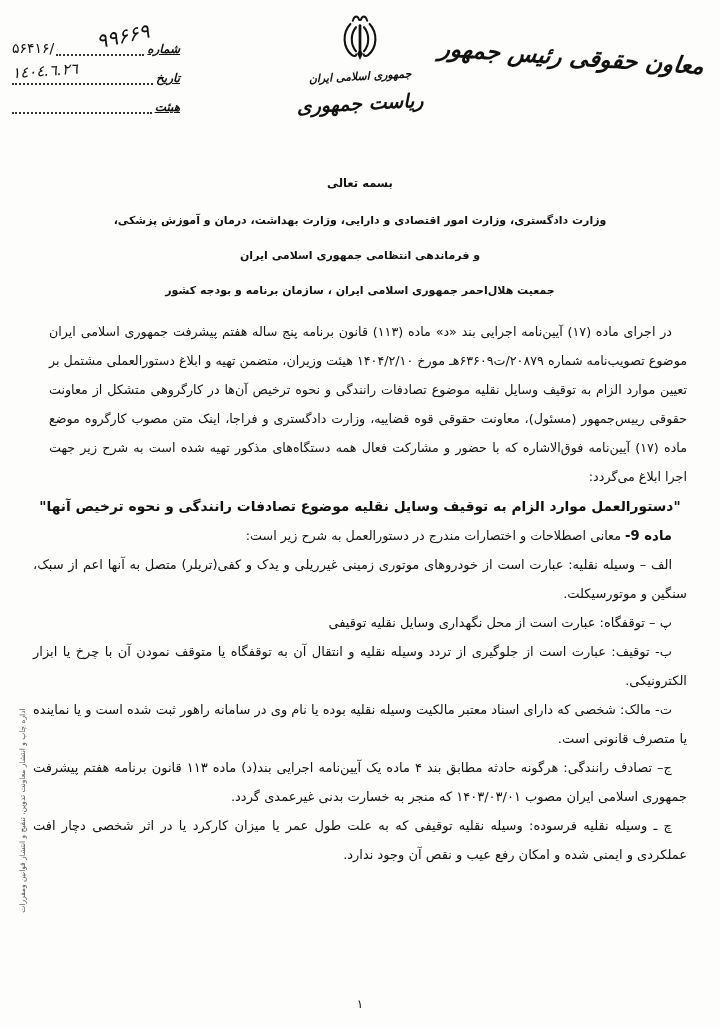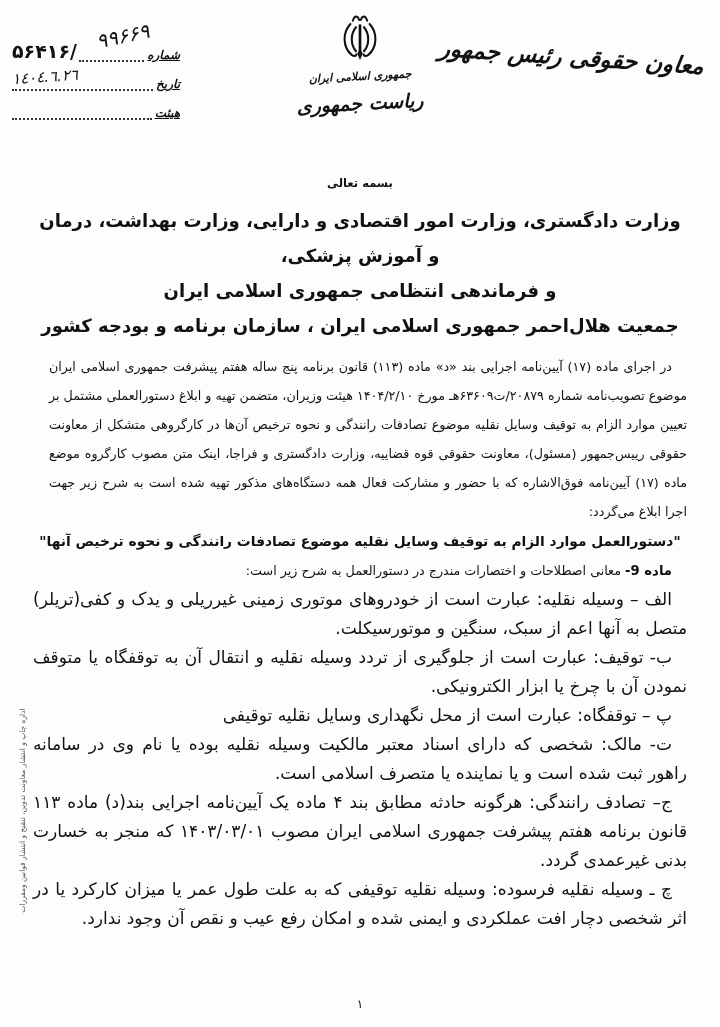--- a/index.html
+++ b/index.html
@@ -81,22 +81,22 @@
     white-space:nowrap;
     margin-left:3px;
     text-decoration:underline;
   }
   .stamp-row .dots{
     flex:1;
     border-bottom:2px dotted #333;
     height:9px;
   }
   .stamp-row .val{
-    font-weight:bold;
-    font-size:19px;
+    font-weight:normal;
+    font-size:14px;
     margin-right:2px;
   }
   .hand-date{
     position:absolute;
     left:0;top:-9px;
     font-size:15px;font-style:italic;
     letter-spacing:1px;
     transform:rotate(-4deg);
     background:transparent;
   }
@@ -108,21 +108,21 @@
   }
   .basmala{
     text-align:center;
     font-weight:bold;
     font-size:11.5px;
   }
   .addressees{
     margin-top:13px;
     text-align:center;
     font-weight:bold;
-    font-size:18px;
+    font-size:11px;
     line-height:35px;
   }
   .intro{
     margin:9px 0 0 16px;
     font-size:12.7px;
     line-height:29px;
     text-align:justify;
     text-indent:15px;
   }
   .directive-title{
@@ -134,21 +134,21 @@
   .article{
     margin:0;
     font-size:12.7px;
     line-height:29px;
     text-align:justify;
     text-indent:15px;
   }
   .article b{font-size:13.2px;}
   .clause{
     margin:0;
-    font-size:17px;
+    font-size:13px;
     line-height:29px;
     text-align:justify;
     text-indent:15px;
   }
   .page-number{
     position:absolute;
     bottom:16px;left:0;right:0;
     text-align:center;
     font-size:12px;
   }
@@ -206,21 +206,21 @@
 
     <p class="intro">در اجرای ماده (۱۷) آیین‌نامه اجرایی بند «د» ماده (۱۱۳) قانون برنامه پنج ساله هفتم پیشرفت جمهوری اسلامی ایران موضوع تصویب‌نامه شماره ۲۰۸۷۹/ت۶۳۶۰۹هـ مورخ ۱۴۰۴/۲/۱۰ هیئت وزیران، متضمن تهیه و ابلاغ دستورالعملی مشتمل بر تعیین موارد الزام به توقیف وسایل نقلیه موضوع تصادفات رانندگی و نحوه ترخیص آن‌ها در کارگروهی متشکل از معاونت حقوقی رییس‌جمهور (مسئول)، معاونت حقوقی قوه قضاییه، وزارت دادگستری و فراجا، اینک متن مصوب کارگروه موضع ماده (۱۷) آیین‌نامه فوق‌الاشاره که با حضور و مشارکت فعال همه دستگاه‌های مذکور تهیه شده است به شرح زیر جهت اجرا ابلاغ می‌گردد:</p>
 
     <div class="directive-title">"دستورالعمل موارد الزام به توقیف وسایل نقلیه موضوع تصادفات رانندگی و نحوه ترخیص آنها"</div>
 
     <p class="article">
       <b>ماده 9-</b><span> معانی اصطلاحات و اختصارات مندرج در دستورالعمل به شرح زیر است:</span>
     </p>
 
     <p class="clause">الف – وسیله نقلیه: عبارت است از خودروهای موتوری زمینی غیرریلی و یدک و کفی(تریلر) متصل به آنها اعم از سبک، سنگین و موتورسیکلت.</p>
+    <p class="clause">پ – توقفگاه: عبارت است از محل نگهداری وسایل نقلیه توقیفی</p>
     <p class="clause">ب- توقیف: عبارت است از جلوگیری از تردد وسیله نقلیه و انتقال آن به توقفگاه یا متوقف نمودن آن با چرخ یا ابزار الکترونیکی.</p>
-    <p class="clause">پ – توقفگاه: عبارت است از محل نگهداری وسایل نقلیه توقیفی</p>
-    <p class="clause">ت- مالک: شخصی که دارای اسناد معتبر مالکیت وسیله نقلیه بوده یا نام وی در سامانه راهور ثبت شده است و یا نماینده یا متصرف اسلامی است.</p>
+    <p class="clause">ت- مالک: شخصی که دارای اسناد معتبر مالکیت وسیله نقلیه بوده یا نام وی در سامانه راهور ثبت شده است و یا نماینده یا متصرف قانونی است.</p>
     <p class="clause">ج– تصادف رانندگی: هرگونه حادثه مطابق بند ۴ ماده یک آیین‌نامه اجرایی بند(د) ماده ۱۱۳ قانون برنامه هفتم پیشرفت جمهوری اسلامی ایران مصوب ۱۴۰۳/۰۳/۰۱ که منجر به خسارت بدنی غیرعمدی گردد.</p>
     <p class="clause">چ ـ وسیله نقلیه فرسوده: وسیله نقلیه توقیفی که به علت طول عمر یا میزان کارکرد یا در اثر شخصی دچار افت عملکردی و ایمنی شده و امکان رفع عیب و نقص آن وجود ندارد.</p>
   </main>
 
   <div class="page-number">۱</div>
 </div>
 
 </body></html>

